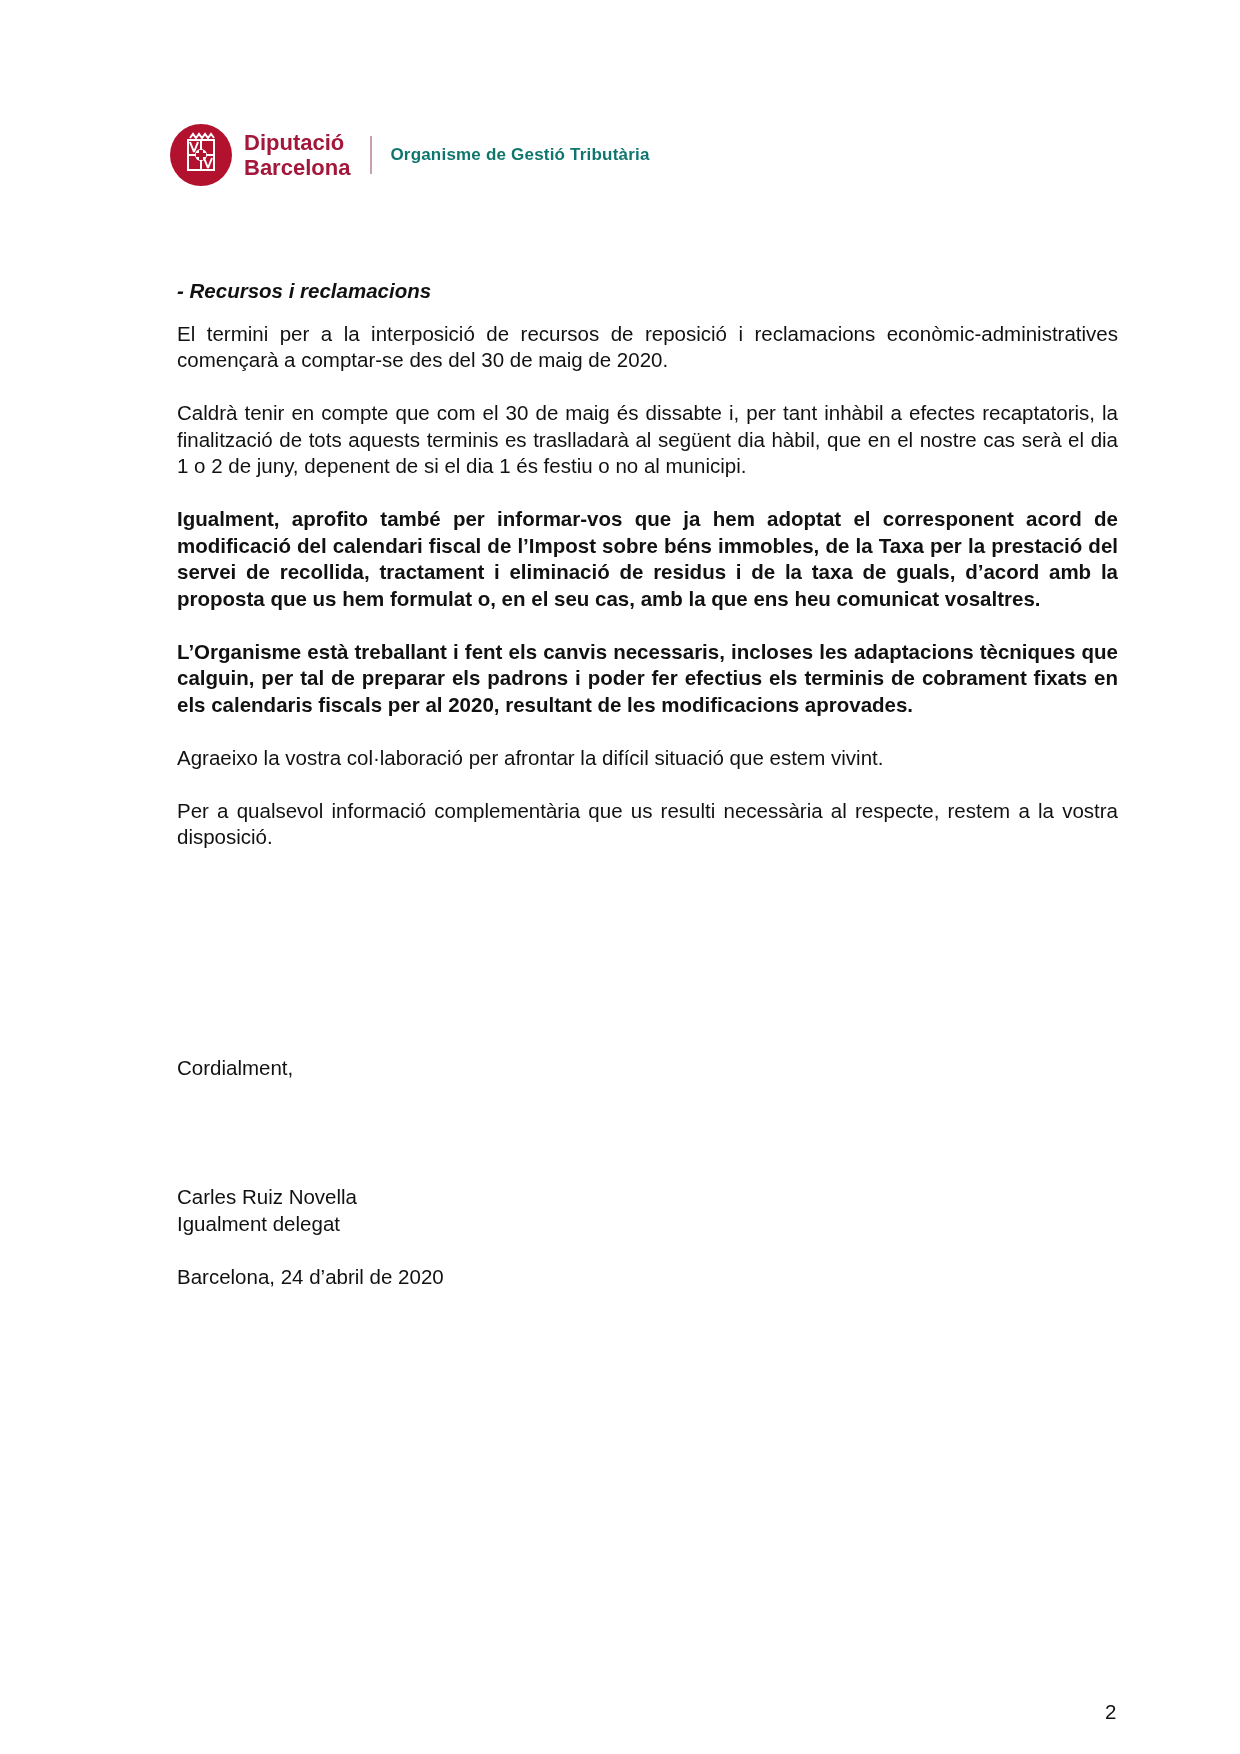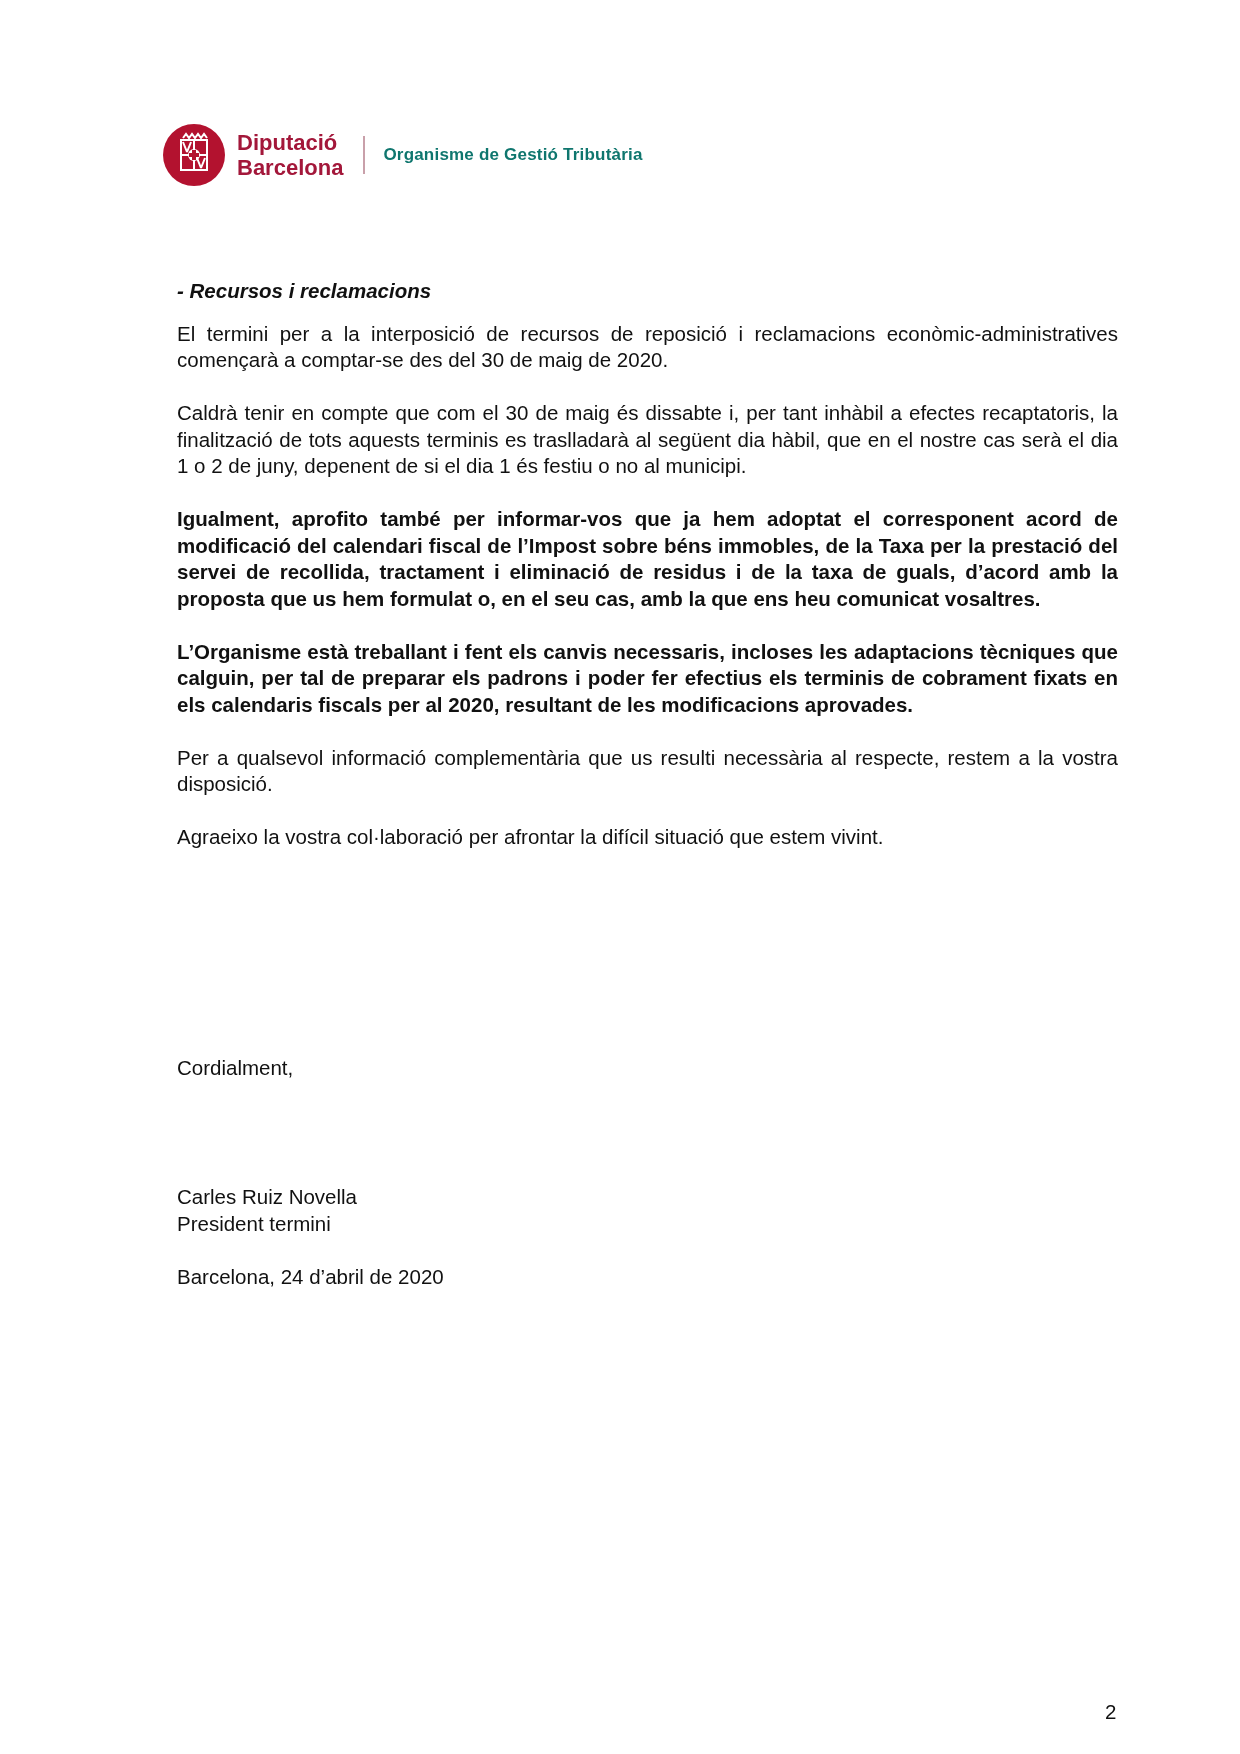--- a/index.html
+++ b/index.html
@@ -1,18 +1,18 @@
 <!DOCTYPE html>
 <html><head>
 <meta charset="utf-8">
 <style>
   html, body { margin:0; padding:0; background:#ffffff; }
   body { width:1240px; height:1754px; position:relative; overflow:hidden;
          font-family:"Liberation Sans", sans-serif; color:#111; }
-  .logo { position:absolute; left:163px; top:124px; height:62px; display:flex; align-items:center; }
+  .logo { position:absolute; left:170px; top:124px; height:62px; display:flex; align-items:center; }
   .seal { width:62px; height:62px; border-radius:50%; background:#b3122f; position:relative; flex:none; }
   .seal svg { position:absolute; left:0; top:0; }
   .org-name { margin-left:12px; color:#a3173a; font-weight:bold; font-size:22px; line-height:25px; }
   .divider { width:2px; height:38px; background:#c9a0aa; margin-left:20px; margin-right:18px; }
   .org-sub { color:#0f766e; font-weight:bold; font-size:17px; letter-spacing:0.2px; }
   .content { position:absolute; left:177px; width:941px; top:278px; font-size:20.5px; line-height:26.5px; }
   .content p { margin:0 0 26.5px 0; text-align:justify; }
   .content .heading { font-weight:bold; margin-bottom:16px;font-style:italic; }
   .bold { font-weight:bold; }
   .sig { position:absolute; left:177px; font-size:20.5px; line-height:26.5px; }
@@ -42,24 +42,24 @@
   <div class="divider"></div>
   <div class="org-sub">Organisme de Gestió Tributària</div>
 </div>
 
 <div class="content">
   <p class="heading">- Recursos i reclamacions</p>
   <p>El termini per a la interposició de recursos de reposició i reclamacions econòmic-administratives començarà a comptar-se des del 30 de maig de 2020.</p>
   <p>Caldrà tenir en compte que com el 30 de maig és dissabte i, per tant inhàbil a efectes recaptatoris, la finalització de tots aquests terminis es traslladarà al següent dia hàbil, que en el nostre cas serà el dia 1 o 2 de juny, depenent de si el dia 1 és festiu o no al municipi.</p>
   <p class="bold">Igualment, aprofito també per informar-vos que  ja hem adoptat el corresponent acord de modificació del calendari fiscal de l’Impost sobre béns immobles,  de la Taxa per la prestació del servei de recollida, tractament i eliminació de residus i de la taxa de guals,  d’acord amb  la proposta que us hem formulat o, en el seu cas, amb  la que ens heu comunicat vosaltres.</p>
   <p class="bold">L’Organisme està treballant i fent els canvis necessaris, incloses les adaptacions tècniques que calguin, per tal de preparar els padrons i poder fer efectius els terminis de cobrament fixats en els calendaris fiscals per al 2020, resultant de les modificacions aprovades.</p>
+  <p>Agraeixo la vostra col·laboració per afrontar la difícil situació que estem vivint.</p>
   <p>Per a qualsevol  informació complementària que us resulti necessària al respecte, restem a la vostra disposició.</p>
-  <p>Agraeixo la vostra col·laboració per afrontar la difícil situació que estem vivint.</p>
 </div>
 
 <div class="sig" style="top:1055px;">Cordialment,</div>
 <div class="sig" style="top:1184px;">
   <div>Carles Ruiz Novella</div>
-  <div>President termini</div>
+  <div>Igualment delegat</div>
 </div>
 <div class="sig" style="top:1264px;">Barcelona, 24 d’abril de 2020</div>
 
 <div class="page-num">2</div>
 
 </body></html>

